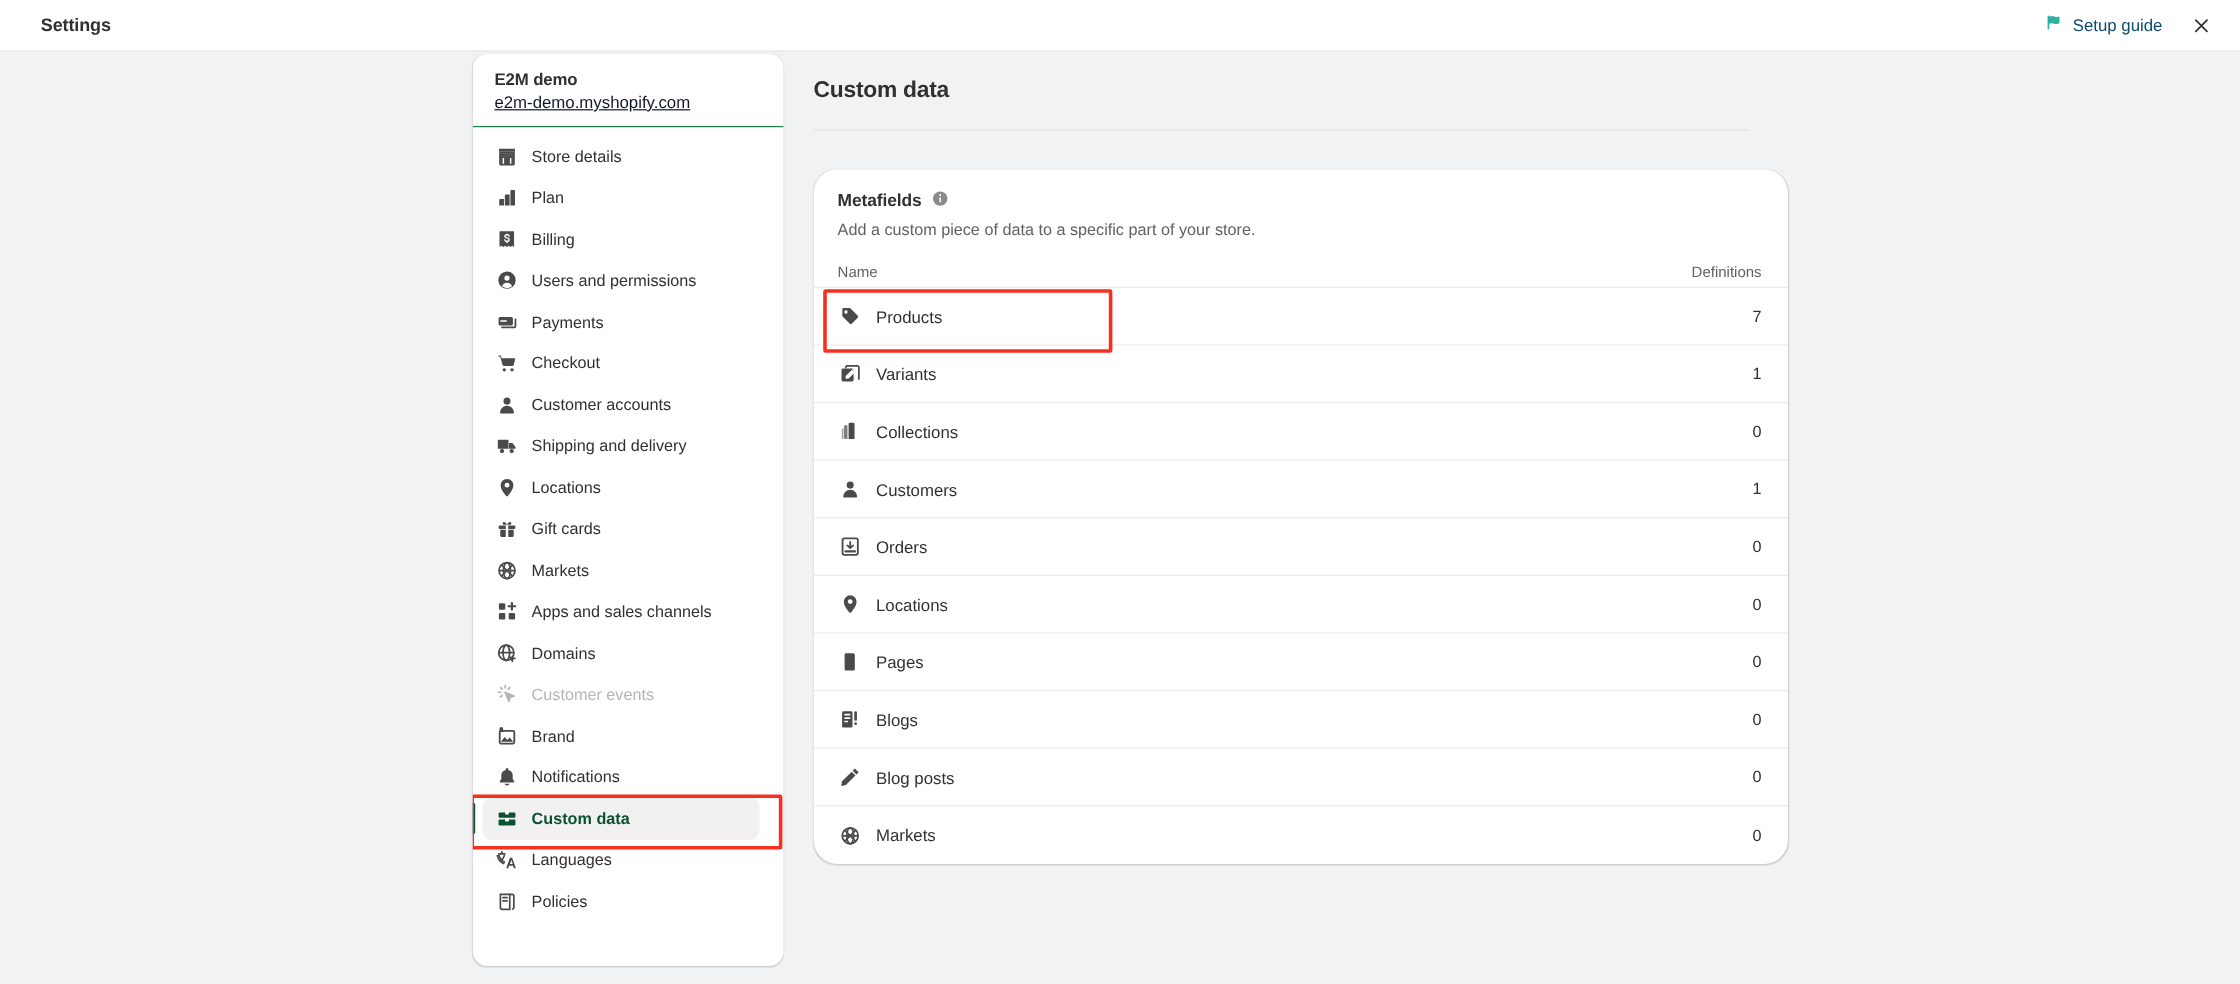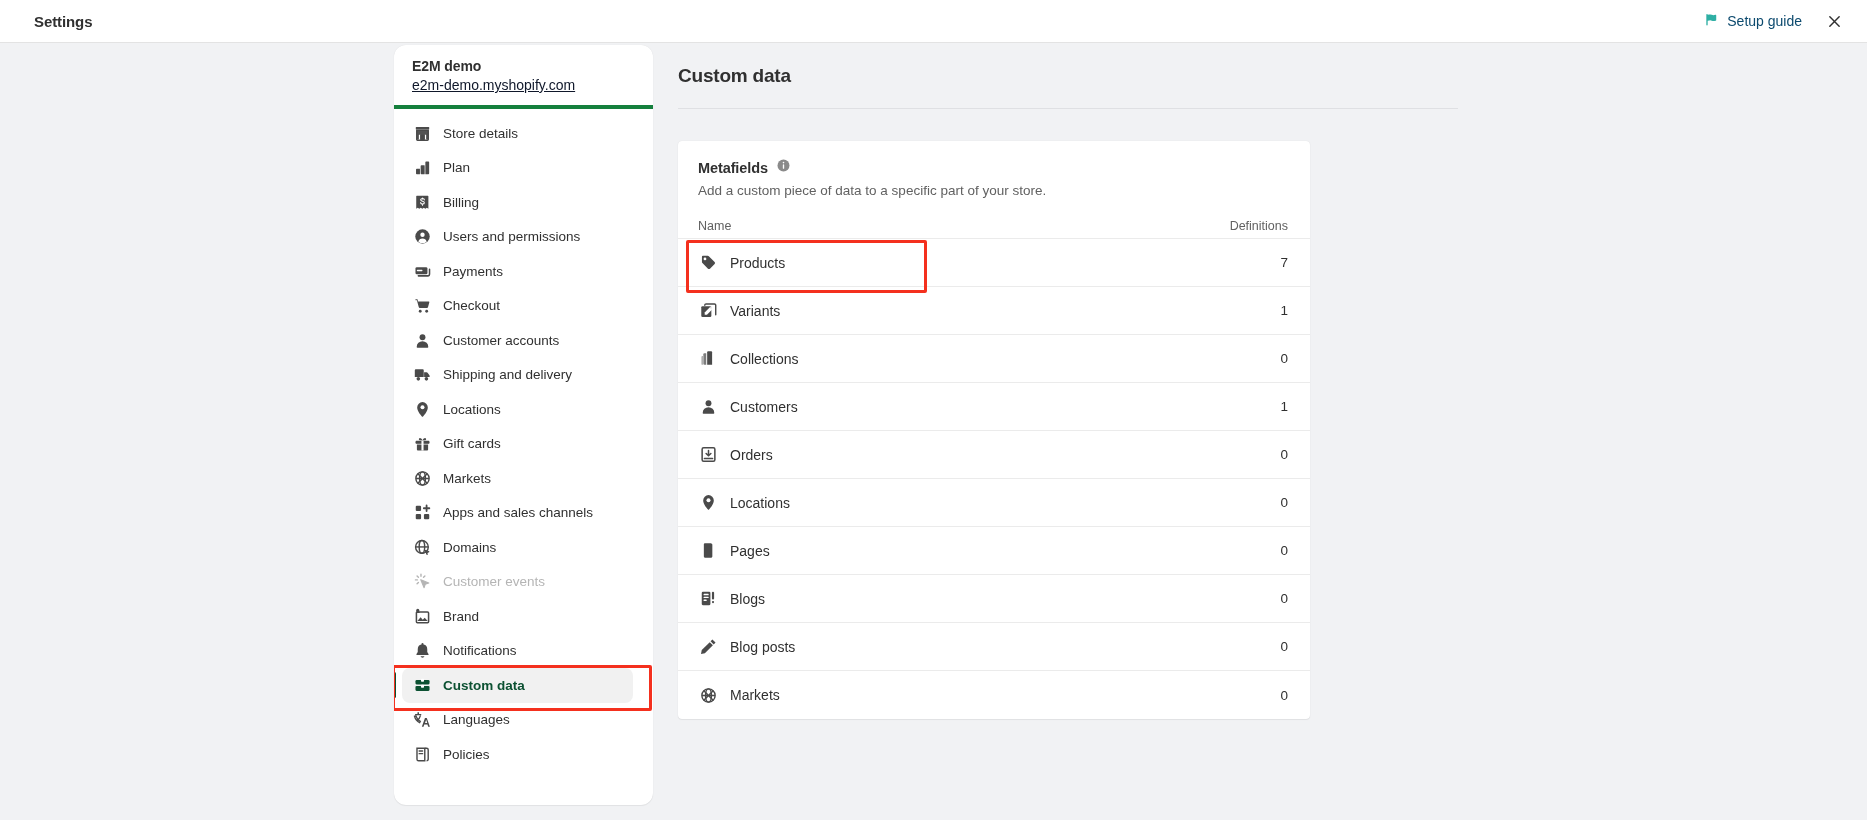--- a/index.html
+++ b/index.html
@@ -66,21 +66,21 @@
     left: 394px;
     width: 259px;
     height: 760px;
     background: #FFFFFF;
     border-radius: 12px;
     box-shadow: 0 1px 1px rgba(0,0,0,0.06), 0 0 1px rgba(0,0,0,0.10);
     overflow: hidden;
   }
   .store-head {
     padding: 13px 18px 12px 18px;
-    border-bottom: 4px solid #15803d;
+    border-bottom: 1px solid #15803d;
   }
   .store-name {
     font-size: 14px;
     font-weight: bold;
     color: #303030;
     margin-bottom: 3px;
     letter-spacing: -0.1px;
   }
   .store-url {
     font-size: 14px;
@@ -150,23 +150,23 @@
   }
   .page-divider {
     margin: 21px 0 0 25px;
     width: 780px;
     height: 1px;
     background: #DFE0E3;
   }
 
   .card {
     margin: 32px 0 0 25px;
-    width: 632px;
+    width: 812px;
     background: #FFFFFF;
-    border-radius: 4px;
+    border-radius: 20px;
     box-shadow: 0 1px 1px rgba(0,0,0,0.06), 0 0 1px rgba(0,0,0,0.12);
     overflow: hidden;
   }
   .card-head { padding: 17px 20px 15px 20px; }
   .card-title-row {
     display: flex;
     align-items: center;
     gap: 8px;
     margin-bottom: 6px;
   }

